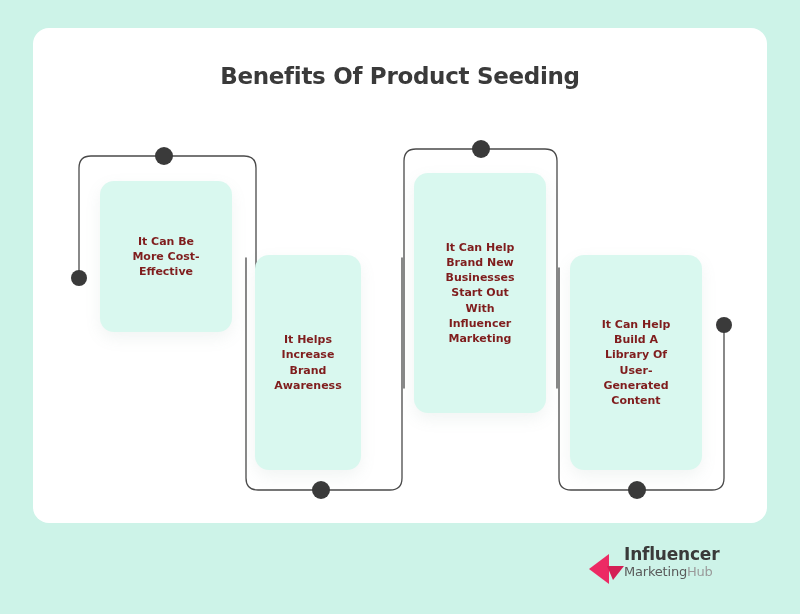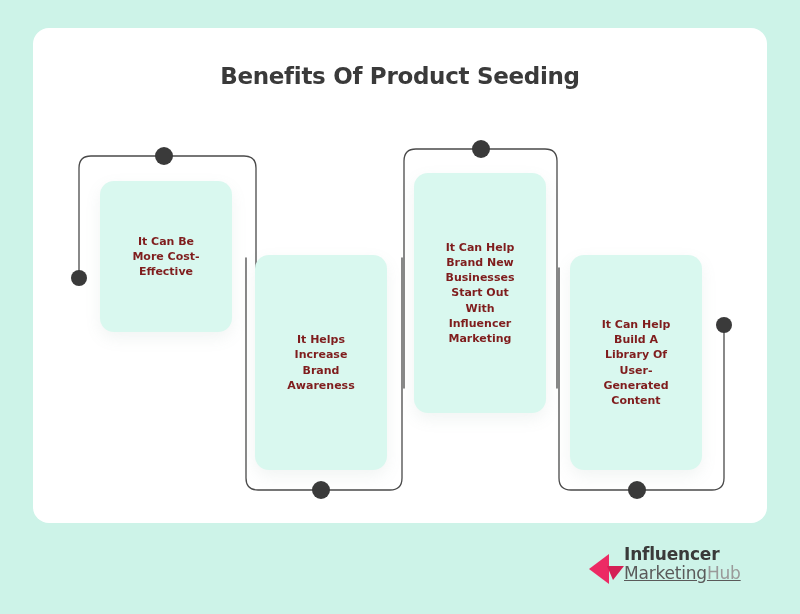--- a/index.html
+++ b/index.html
@@ -68,21 +68,21 @@
   }
   .card .card-text {
     font-size: 11px;
     font-weight: bold;
     line-height: 1.38;
     color: #7f1d1d;
     white-space: pre-line;
   }
 
   #card-0 { left: 67px;  top: 153px; width: 132px; height: 151px; }
-  #card-1 { left: 222px; top: 227px; width: 132px; height: 215px; }
+  #card-1 { left: 222px; top: 227px; width: 106px; height: 215px; }
   #card-2 { left: 381px; top: 145px; width: 132px; height: 240px; }
   #card-3 { left: 537px; top: 227px; width: 132px; height: 215px; }
 
   
   #logo {
     position: absolute;
     left: 588px;
     top: 546px;
     width: 172px;
     height: 46px;
@@ -100,26 +100,25 @@
     top: 0px;
     line-height: 1.0;
   }
   .logo-line1 {
     font-size: 17px;
     font-weight: bold;
     color: #3a3a3a;
     letter-spacing: -0.2px;
   }
   .logo-line2 {
-    font-size: 17px;
+    font-size: 13px;
     font-weight: normal;
     color: #5a5a5a;
     letter-spacing: -0.2px;
     margin-top: 2px;
-    text-decoration: underline;
   }
   .logo-line2 .hub { color: #9a9a9a; }
 </style>
 </head>
 <body>
 
 <div id="stage">
 
   <div id="panel">
 

